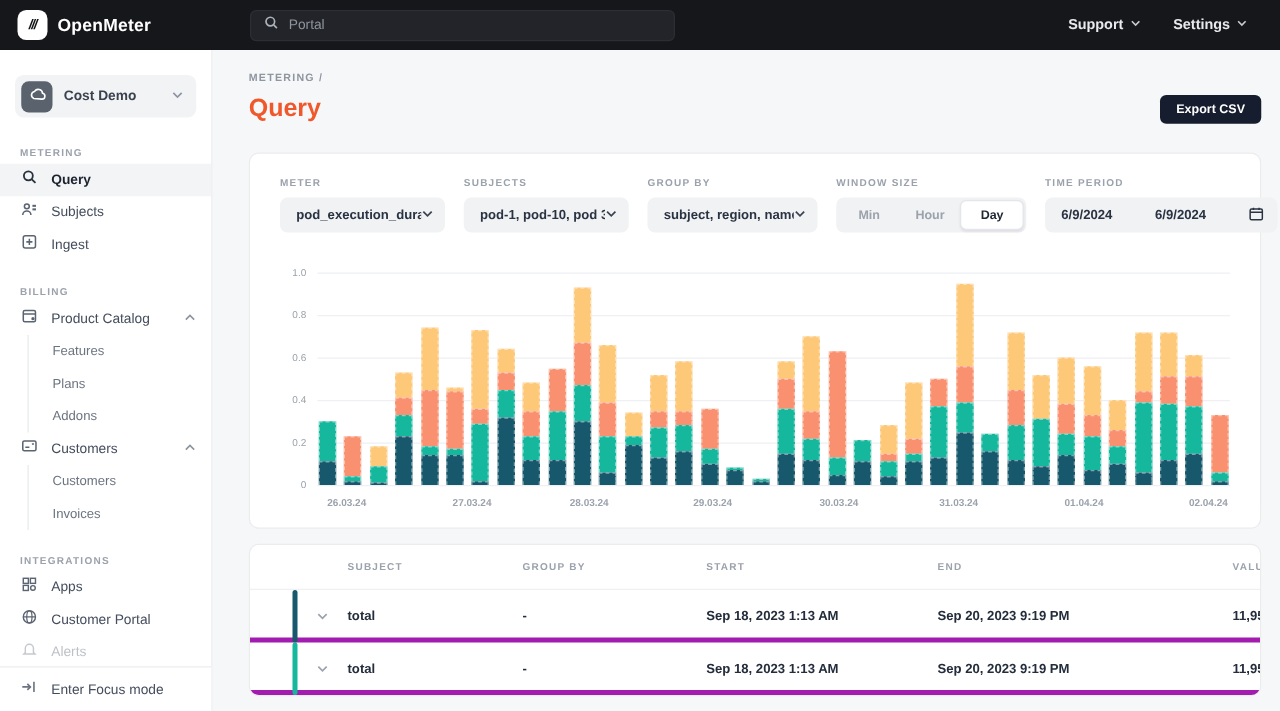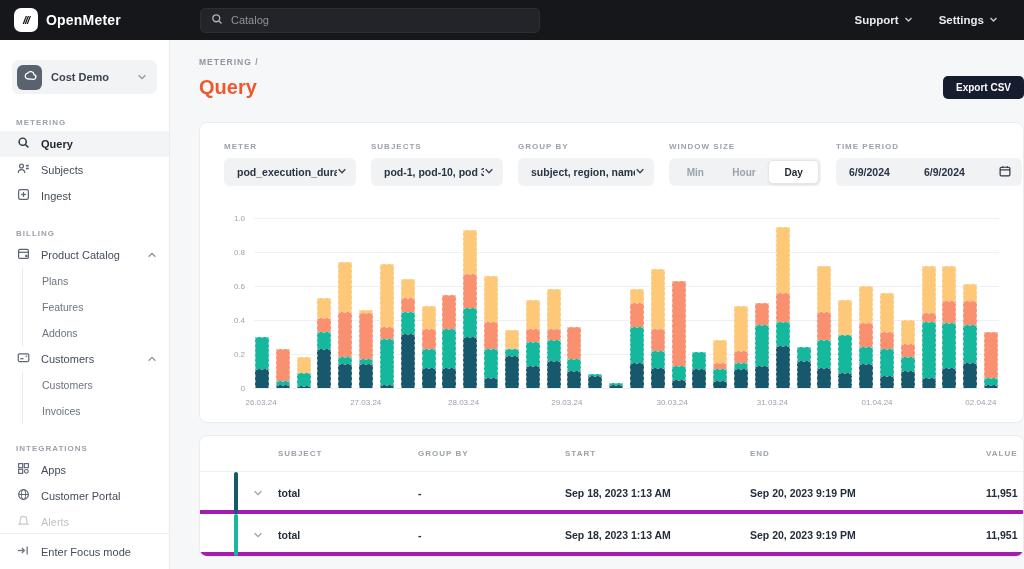--- a/index.html
+++ b/index.html
@@ -27,21 +27,21 @@
   .nav-item.active { background:#f3f4f6; }
   .nav-item .lbl { font-size:11px; color:#444d5c; flex:1; white-space:nowrap; }
   .nav-item.active .lbl { font-weight:bold; color:#1d2430; }
   .nav-item.faded { opacity:.35; }
   .sub-wrap { margin-left:22px; border-left:1px solid #e8eaec; }
   .sub-item { height:26px; display:flex; align-items:center; padding-left:19px; font-size:10.5px; color:#6c7480; cursor:pointer; white-space:nowrap; }
   .side-footer { position:absolute; bottom:0; left:0; width:100%; height:36px; border-top:1px solid #ebedef; background:#ffffff; display:flex; align-items:center; gap:11px; padding-left:17px; }
   .side-footer .lbl { font-size:11px; color:#444d5c; }
 
   
-  .main { position:fixed; top:40px; left:170px; width:854px; height:529px; background:#f6f7f8; padding:17px 0 0 29px; overflow:hidden; }
+  .main { position:fixed; top:40px; left:170px; width:854px; height:529px; background:#f6f7f8; padding:17px 15px 0 29px; overflow:hidden; }
   .crumb { font-size:8.5px; font-weight:bold; letter-spacing:1px; color:#8e96a0; }
   .title-row { display:flex; align-items:center; margin-top:9px; }
   .page-title { font-size:20px; font-weight:bold; color:#f0572b; }
   .export-btn { margin-left:auto; background:#161d2f; color:#ffffff; font-size:10px; font-weight:bold; border:none; border-radius:5px; padding:6px 13px; cursor:pointer; font-family:inherit; }
 
   .card { background:#ffffff; border:1px solid #ececef; border-radius:8px; }
   .card-chart { margin-top:23px; padding:19px 24px 22px 24px; }
 
   
   .filters { display:flex; gap:15px; }
@@ -57,21 +57,21 @@
   .timebox .d { width:70px; text-align:left; }
 
   
   .chart-wrap { margin-top:20px; position:relative; height:194px; }
   .plot { position:absolute; left:30px; right:0; top:12px; height:170px; }
   .gridline { position:absolute; left:0; right:0; height:1px; background:#eef0f4; }
   .ylab { position:absolute; right:100%; margin-right:9px; transform:translateY(-50%); font-size:8px; color:#9ba2ac; white-space:nowrap; }
   .bars { position:absolute; left:0; right:0; bottom:0; top:0; display:flex; align-items:flex-end; justify-content:space-between; padding:0 1px; }
   .bar { width:14px; display:flex; flex-direction:column-reverse; }
   .seg { width:100%; border:1px dashed rgba(255,255,255,.45); border-bottom:none; }
-  .xlabs { position:absolute; left:22px; right:0; top:192px; height:12px; }
+  .xlabs { position:absolute; left:39px; right:0; top:192px; height:12px;font-weight:bold; }
   .xlab { position:absolute; transform:translateX(-50%); font-size:8px; color:#9ba2ac; white-space:nowrap; }
 
   
   .card-table { margin-top:12px; padding:0; overflow:hidden; }
   .tgrid { display:grid; grid-template-columns:24px 14px 40px 140px 147px 185px 236px 1fr; align-items:center; }
   .thead { height:36px; border-bottom:1px solid #eef0f2; }
   .th { font-size:8px; font-weight:bold; letter-spacing:1px; color:#9ba2ac; }
   .th.right, .td.right { text-align:right; padding-right:24px; }
   .trow { height:42px; border-bottom:4px solid #a21caf; position:relative; }
   .rowbar { width:4px; height:42px; border-radius:2px; justify-self:end; }
@@ -86,21 +86,21 @@
     <span class="logo-box">///</span>
     <span class="brand-name">OpenMeter</span>
   </div>
   <div class="searchbox">
     <span>
       <svg width="12" height="12" viewBox="0 0 16 16">
           <circle cx="7" cy="7" r="4.6" fill="none" stroke="#aeb3ba" stroke-width="1.8"></circle>
           <line x1="10.6" y1="10.6" x2="14" y2="14" stroke="#aeb3ba" stroke-width="1.8"></line>
         </svg>
     </span>
-    <span class="search-ph">Catalog</span>
+    <span class="search-ph">Portal</span>
   </div>
   <div class="topbar-right">
     <div class="top-menu">
       <span>Support</span>
       <span><svg width="9" height="9" viewBox="0 0 12 12">
             <polyline points="2,4 6,8 10,4" fill="none" stroke="#c7cad0" stroke-width="1.8"></polyline>
           </svg></span>
     </div>
     <div class="top-menu">
       <span>Settings</span>
@@ -155,22 +155,22 @@
             <rect x="2" y="3" width="12" height="11" rx="1.5" fill="none" stroke="#5b6472" stroke-width="1.5"></rect>
             <line x1="2" y1="6.5" x2="14" y2="6.5" stroke="#5b6472" stroke-width="1.5"></line>
             <circle cx="11.5" cy="11" r="1.6" fill="#5b6472"></circle>
           </svg></span>
         <span class="lbl">Product Catalog</span>
         <span><svg width="10" height="10" viewBox="0 0 12 12">
             <polyline points="2,8 6,4 10,8" fill="none" stroke="#8d95a0" stroke-width="1.6"></polyline>
           </svg></span>
       </div>
       <div class="sub-wrap">
+        <div class="sub-item">Features</div>
         <div class="sub-item">Plans</div>
-        <div class="sub-item">Features</div>
         <div class="sub-item">Addons</div>
       </div>
       <div class="nav-item">
         <span><svg width="13" height="13" viewBox="0 0 16 16">
             <rect x="1.5" y="3.5" width="13" height="9.5" rx="1.5" fill="none" stroke="#5b6472" stroke-width="1.5"></rect>
             <line x1="4" y1="9.5" x2="8" y2="9.5" stroke="#5b6472" stroke-width="1.5"></line>
             <line x1="10.5" y1="6.5" x2="12.5" y2="6.5" stroke="#5b6472" stroke-width="1.5"></line>
           </svg></span>
         <span class="lbl">Customers</span>
         <span><svg width="10" height="10" viewBox="0 0 12 12">

